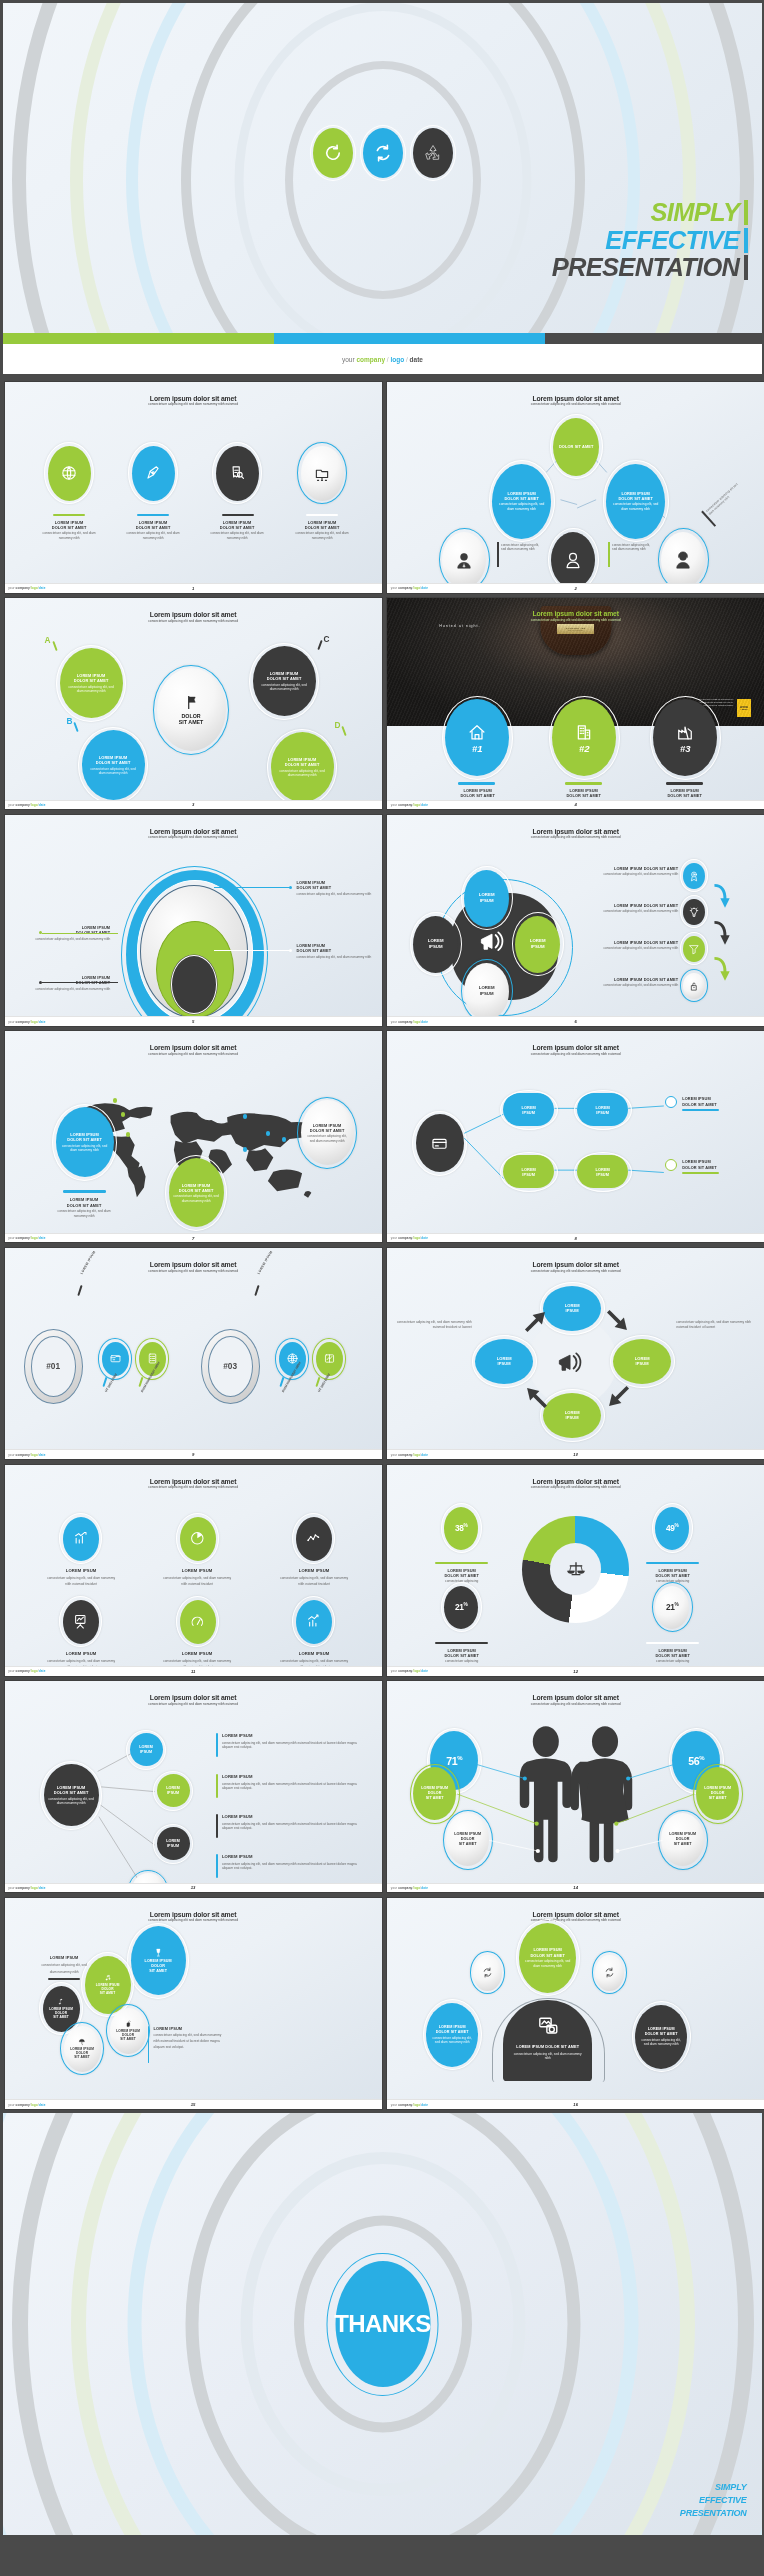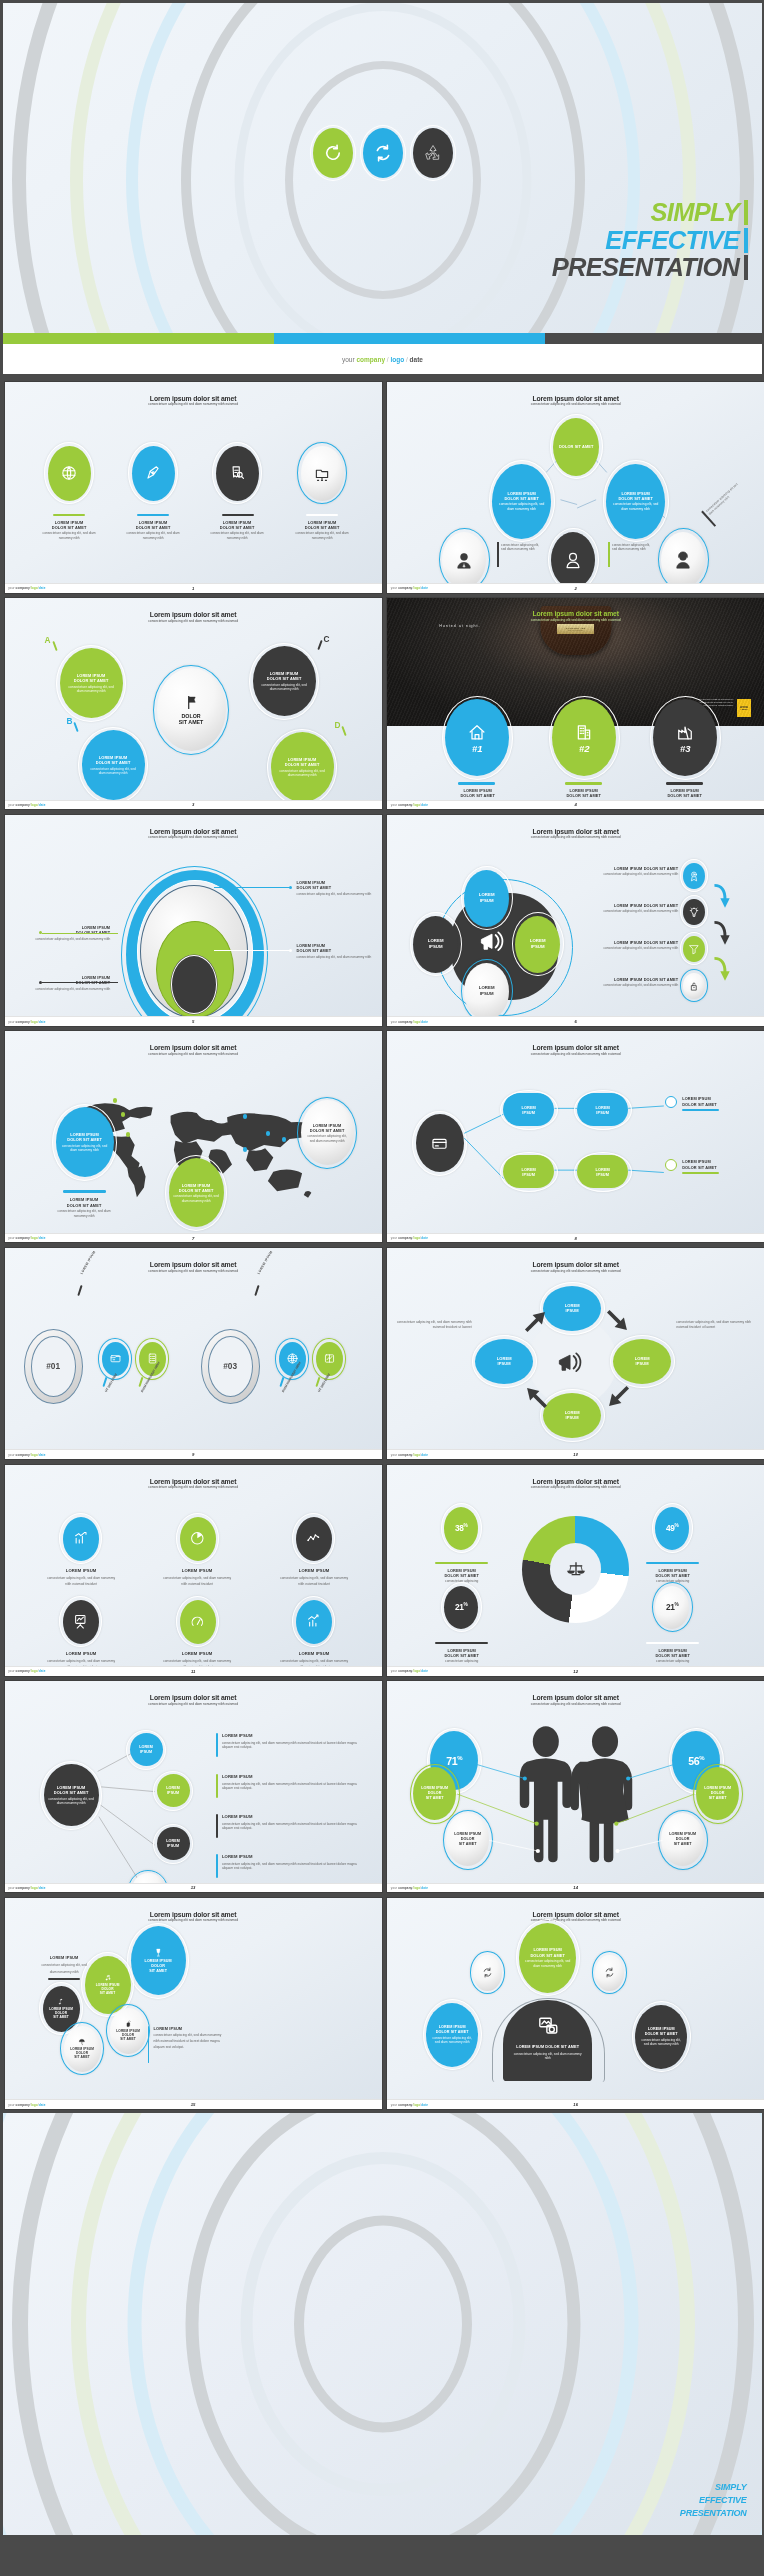--- a/index.html
+++ b/index.html
@@ -1214,20 +1214,23 @@
   <div class="rings">
     <div class="ring" style="left:50%;top:50%;transform:translate(-50%,-50%);width:986px;height:1188px;border-width:18px;border-color:#e6eedd;"></div>
     <div class="ring" style="left:50%;top:50%;transform:translate(-50%,-50%);width:861px;height:1039px;border-width:16.6px;border-color:#d7ecf7;"></div>
     <div class="ring" style="left:50%;top:50%;transform:translate(-50%,-50%);width:742px;height:897px;border-width:16.6px;border-color:#cfd3d6;"></div>
     <div class="ring" style="left:50%;top:50%;transform:translate(-50%,-50%);width:624px;height:754px;border-width:15.4px;border-color:#e6eedd;"></div>
     <div class="ring" style="left:50%;top:50%;transform:translate(-50%,-50%);width:511px;height:618px;border-width:14.3px;border-color:#d7ecf7;"></div>
     <div class="ring" style="left:50%;top:50%;transform:translate(-50%,-50%);width:395px;height:478px;border-width:13px;border-color:#cfd3d6;"></div>
     <div class="ring" style="left:50%;top:50%;transform:translate(-50%,-50%);width:285px;height:344px;border-width:12px;border-color:#e3eaf0;"></div>
     <div class="ring" style="left:50%;top:50%;transform:translate(-50%,-50%);width:178px;height:217px;border-width:10.7px;border-color:#cfd3d6;"></div>
   </div>
+  <div class="thanks-ell">
+    <span>THANKS</span>
+  </div>
   <div class="thanks-tag">
     <div>SIMPLY</div>
     <div>EFFECTIVE</div>
     <div>PRESENTATION</div>
   </div>
 </div>
 
 </div>
 
 

